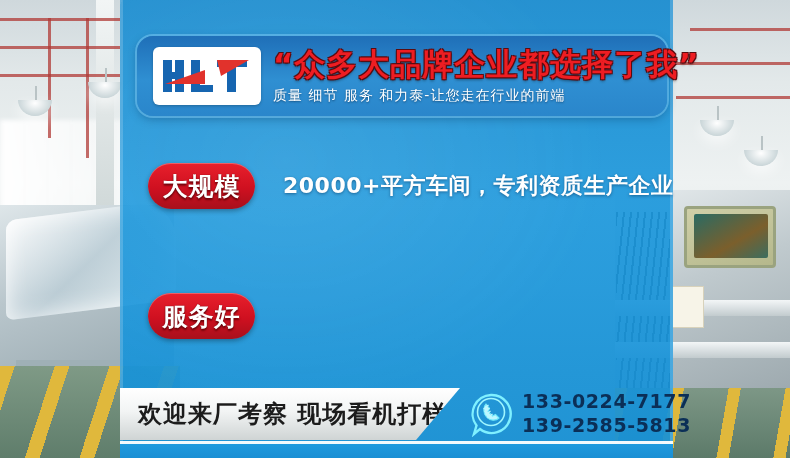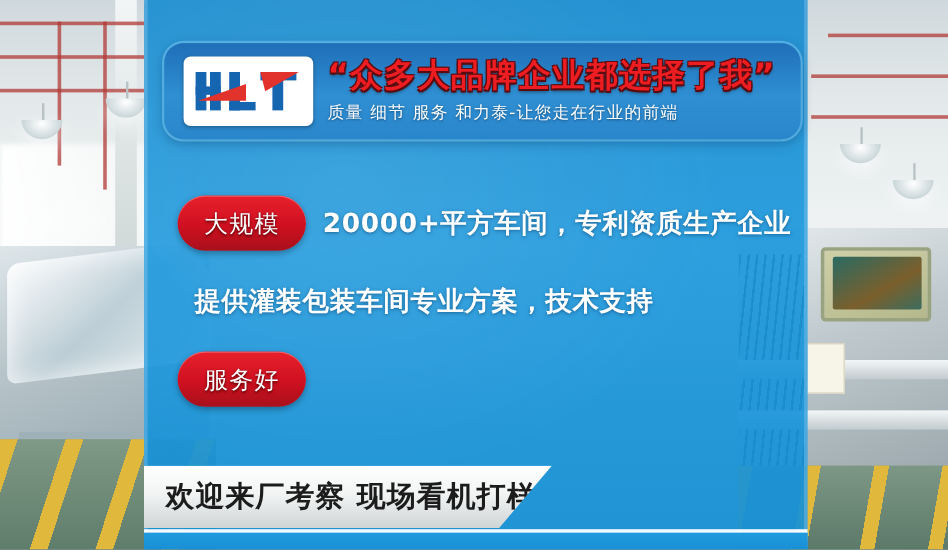--- a/index.html
+++ b/index.html
@@ -120,21 +120,21 @@
   }
   .logo-plate{
     width:108px; height:58px; background:#ffffff; border-radius:6px;
     margin-left:6px; display:flex; align-items:center; justify-content:center;
     flex:0 0 auto; box-shadow:0 1px 3px rgba(0,0,0,.25);
   }
   .logo-svg{ display:block; }
 
   .header-text{ flex:1 1 auto; padding-left:12px; }
   .headline{
-    font-size:27px; font-weight:bold; color:#ee1d22;
+    font-size:31px; font-weight:bold; color:#ee1d22;
     letter-spacing:1px; line-height:1.12; white-space:nowrap;
     text-shadow:
       -1px -1px 0 #5a0c10, 1px -1px 0 #5a0c10,
       -1px 1px 0 #5a0c10, 1px 1px 0 #5a0c10,
       0 2px 3px rgba(0,0,0,.45);
   }
   .subline{
     font-size:14px; font-weight:normal; color:#ffffff;
     letter-spacing:1px; white-space:nowrap; margin-top:5px;
     text-shadow:0 1px 2px rgba(0,30,60,.55);
@@ -144,26 +144,26 @@
   .features{ position:absolute; left:148px; top:160px; width:520px; }
   .frow{ display:flex; align-items:center; height:52px; margin-bottom:13px; }
   .badge{
     width:107px; height:46px; flex:0 0 auto;
     border-radius:23px;
     background:linear-gradient(180deg,#e8202c 0%,#cf1020 55%,#a8101c 100%);
     box-shadow:0 2px 5px rgba(0,0,0,.32), inset 0 1px 0 rgba(255,255,255,.28);
     display:flex; align-items:center; justify-content:center;
   }
   .badge span{
-    font-size:20px; font-weight:normal; color:#fff; letter-spacing:1px;
+    font-size:25px; font-weight:bold; color:#fff; letter-spacing:1px;
     text-shadow:0 2px 2px rgba(90,0,6,.85), 0 0 1px rgba(90,0,6,.9);
   }
   .ftext{
     font-size:22px; font-weight:bold; color:#ffffff; white-space:nowrap;
-    padding-left:14px; letter-spacing:.5px;
+    padding-left:28px; letter-spacing:.5px;
     text-shadow:0 1px 3px rgba(0,40,80,.5);
   }
 
   
   .bottom-strip{ position:absolute; left:120px; top:388px; width:500px; height:52px; }
   .white-plate{
     position:absolute; left:0; top:0; width:340px; height:52px;
     background:linear-gradient(180deg,#ffffff 0%,#f2f4f4 45%,#cfd4d4 100%);
     clip-path:polygon(0 0, 340px 0, 296px 52px, 0 52px);
     display:flex; align-items:center;
@@ -257,34 +257,50 @@
   <div class="features">
 
     <div class="frow">
       <div class="badge">
         <span>大规模</span>
       </div>
       <div class="ftext">20000+平方车间，专利资质生产企业</div>
     </div>
 
     <div class="frow">
-      <div class="ftext">提供灌装包装车间专业方案，技术支持</div>
     </div>
 
     <div class="frow">
       <div class="badge">
         <span>服务好</span>
       </div>
     </div>
 
   </div>
 
   <div class="bottom-strip">
     <div class="white-plate">
       <div class="welcome">欢迎来厂考察 现场看机打样</div>
     </div>
 
+    <div class="phone-group">
+      <svg class="phone-icon" width="46" height="46" viewBox="0 0 46 46">
+        <path d="M23 4 A19 19 0 1 1 12 38 L6 43 L8.5 34.5 A19 19 0 0 1 23 4 Z" fill="none" stroke="#7ff0ff" stroke-width="2.4"></path>
+        <circle cx="23" cy="21" r="13.5" fill="none" stroke="#9ff6ff" stroke-width="1.6"></circle>
+        <path d="M18 13 C15 16 15 22 18.5 26 C22 30 28 30 31 27 L27.5 23.5 L24.5 25 L20 20.5 L21.5 17.5 Z" fill="#bdf7ff" stroke="#6fe8fb" stroke-width="1.1"></path>
+        <g stroke="#bdf7ff" stroke-width="1.3">
+          <line x1="15.5" y1="18" x2="20.5" y2="14"></line>
+          <line x1="16.5" y1="21" x2="21.5" y2="17"></line>
+          <line x1="17.5" y1="24" x2="22.5" y2="20"></line>
+          <line x1="19.5" y1="27" x2="24.5" y2="23"></line>
+        </g>
+      </svg>
+      <div class="numbers">
+        <div class="pnum">133-0224-7177</div>
+        <div class="pnum">139-2585-5813</div>
+      </div>
+    </div>
   </div>
 
   <div class="under-line"></div>
   <div class="bottom-cyan"></div>
 
 </div>
 
 </body></html>

